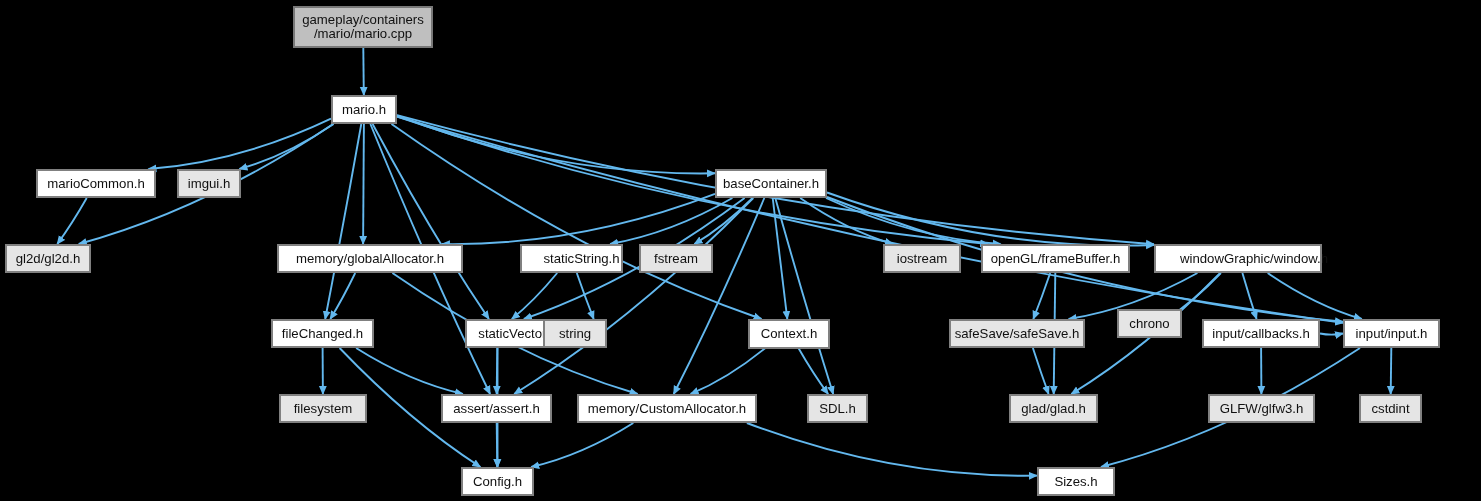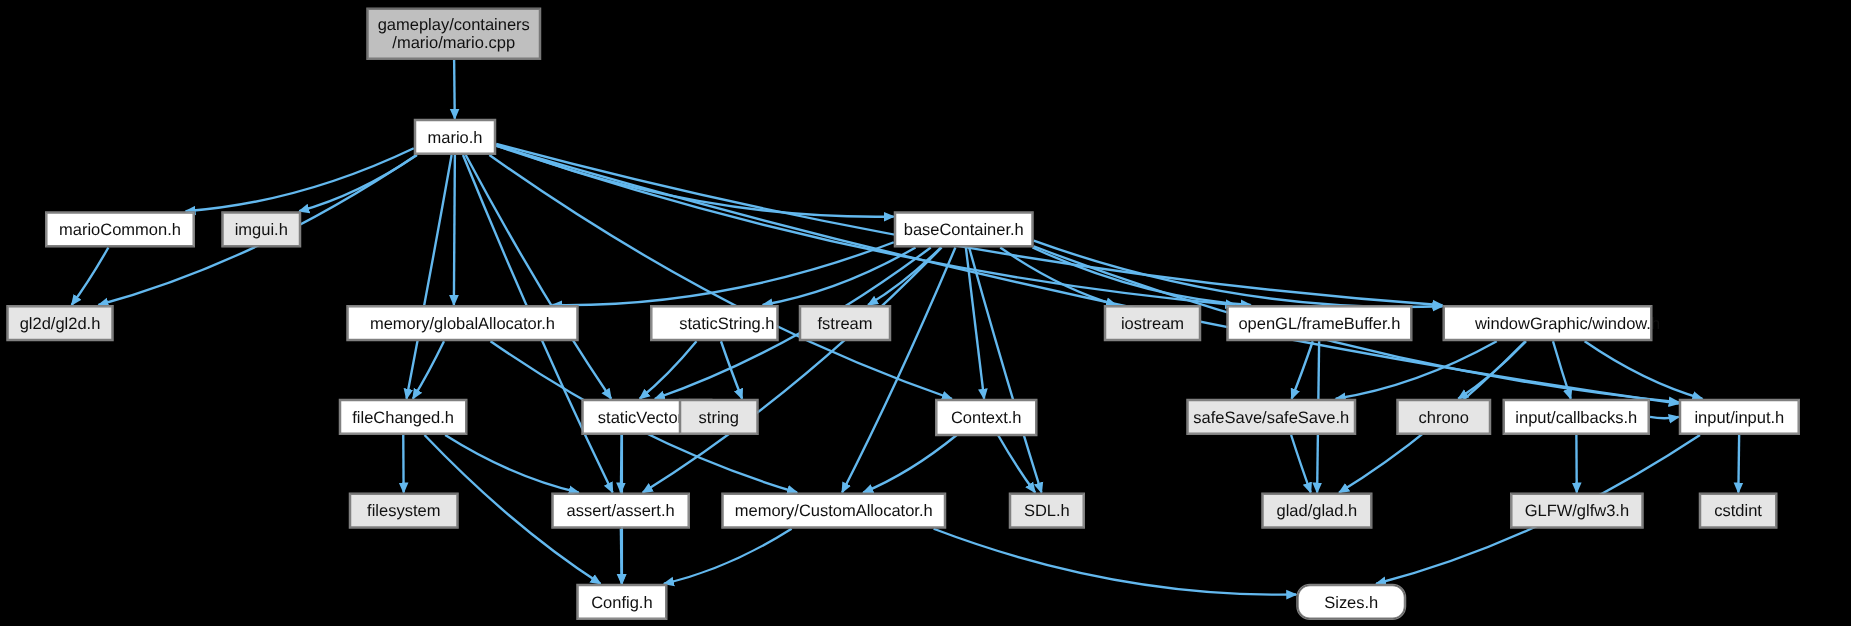--- a/index.html
+++ b/index.html
@@ -105,26 +105,26 @@
       <div class="node white" style="left: 521px; top: 245px; width: 101px; height: 27px; padding-left: 20px;">staticString.h</div>
       <div class="node gray" style="left: 640px; top: 245px; width: 72px; height: 27px;">fstream</div>
       <div class="node gray" style="left: 884px; top: 245px; width: 76px; height: 27px;">iostream</div>
       <div class="node white" style="left: 982px; top: 245px; width: 147px; height: 27px;">openGL/frameBuffer.h</div>
       <div class="node white" style="left: 1155px; top: 245px; width: 166px; height: 27px; padding-left: 32px;">windowGraphic/window.h</div>
       <div class="node white" style="left: 272px; top: 320px; width: 101px; height: 27px;">fileChanged.h</div>
       <div class="node white" style="left: 466px; top: 320px; width: 103px; height: 27px;">staticVector.h</div>
       <div class="node gray" style="left: 544px; top: 320px; width: 62px; height: 27px;">string</div>
       <div class="node white" style="left: 749px; top: 320px; width: 80px; height: 28px;">Context.h</div>
       <div class="node gray" style="left: 950px; top: 320px; width: 134px; height: 27px;">safeSave/safeSave.h</div>
-      <div class="node gray" style="left: 1118px; top: 320px; width: 74px; height: 27px;">chrono</div>
+      <div class="node gray" style="left: 1118px; top: 310px; width: 63px; height: 27px;">chrono</div>
       <div class="node white" style="left: 1203px; top: 320px; width: 116px; height: 27px;">input/callbacks.h</div>
       <div class="node white" style="left: 1344px; top: 320px; width: 95px; height: 27px;">input/input.h</div>
       <div class="node gray" style="left: 280px; top: 395px; width: 86px; height: 27px;">filesystem</div>
       <div class="node white" style="left: 442px; top: 395px; width: 109px; height: 27px;">assert/assert.h</div>
       <div class="node white" style="left: 578px; top: 395px; width: 178px; height: 27px;">memory/CustomAllocator.h</div>
       <div class="node gray" style="left: 808px; top: 395px; width: 59px; height: 27px;">SDL.h</div>
       <div class="node gray" style="left: 1010px; top: 395px; width: 87px; height: 27px;">glad/glad.h</div>
       <div class="node gray" style="left: 1209px; top: 395px; width: 105px; height: 27px;">GLFW/glfw3.h</div>
       <div class="node gray" style="left: 1360px; top: 395px; width: 61px; height: 27px;">cstdint</div>
       <div class="node white" style="left: 462px; top: 468px; width: 71px; height: 27px;">Config.h</div>
-      <div class="node white" style="left: 1038px; top: 468px; width: 86px; height: 27px; border-radius: 10px;">Sizes.h</div>
+      <div class="node white" style="left: 1038px; top: 468px; width: 76px; height: 27px;">Sizes.h</div>
     </div>
 </div>
 
 </body></html>

